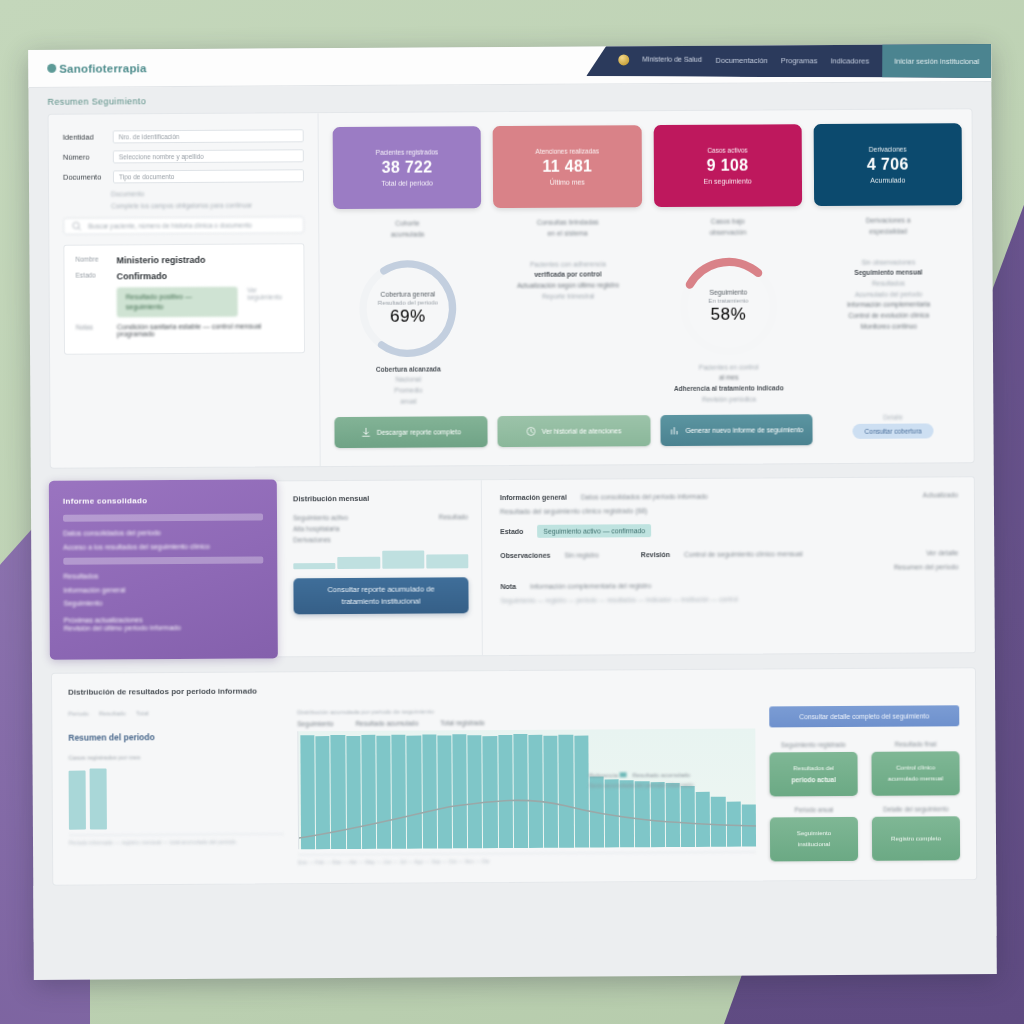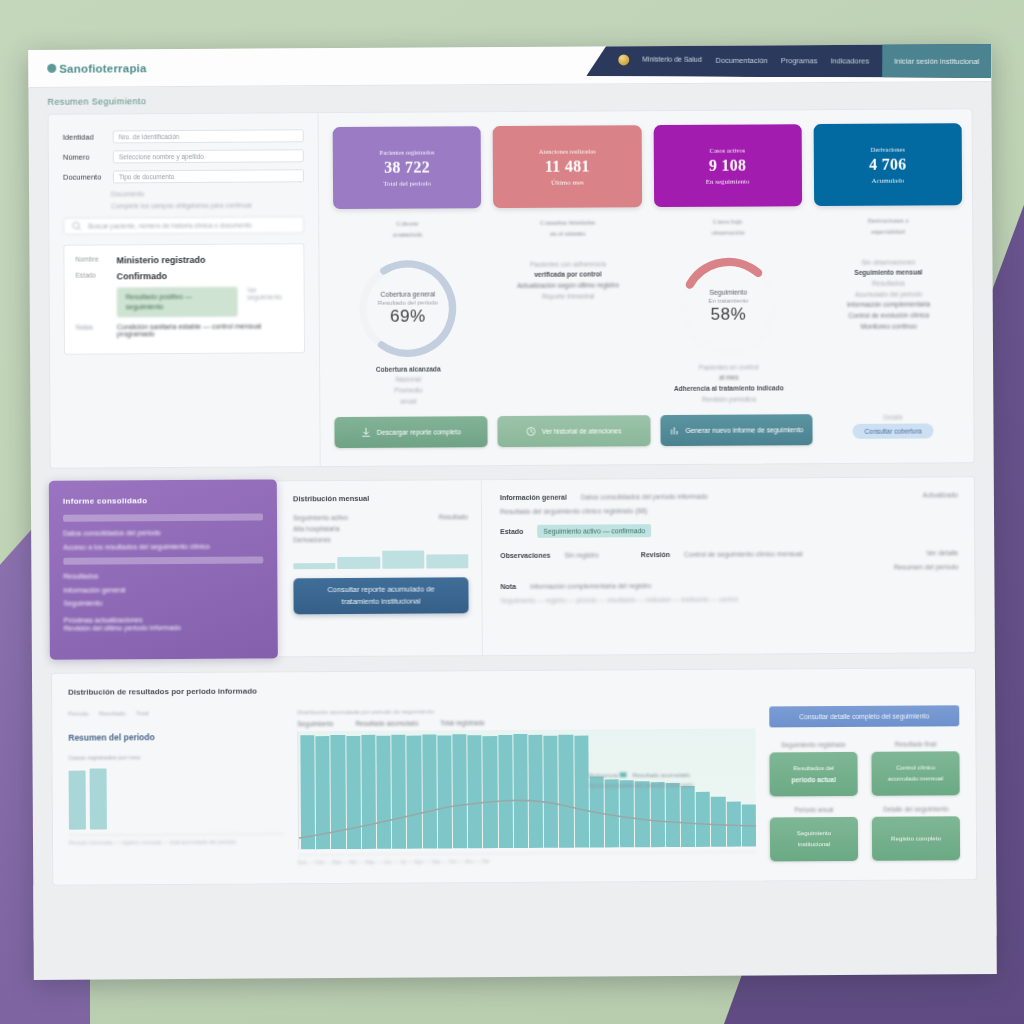--- a/index.html
+++ b/index.html
@@ -121,21 +121,21 @@
   .dc-val { color: #2f3438; font-size: 9px; font-weight: 700; }
   .dc-val-sm { color: #474d52; font-size: 7px; }
   #green-badge {
     background: #cfe3d3; border-radius: 3px; padding: 5px 9px;
     color: #3e6b4d; font-size: 7px; line-height: 1.45; display: inline-block;
   }
   .dc-side { margin-left: auto; color: #aab1b8; font-size: 6.5px; }
 
   
   #kpi-row { display: flex; gap: 12px; }
-  .kpi-col { flex: 1; display: flex; flex-direction: column; align-items: center; font-family: Liberation Serif, serif; }
+  .kpi-col { flex: 1; display: flex; flex-direction: column; align-items: center; }
   .kpi-card {
     width: 100%; height: 82px; border-radius: 7px; color: #fff;
     display: flex; flex-direction: column; align-items: center;
     justify-content: center; gap: 3px; padding: 6px;
     box-shadow: 0 2px 5px rgba(0,0,0,.12);
   }
   .kpi-label { font-size: 6.5px; opacity: .92; }
   .kpi-value { font-size: 16px; font-weight: 700; letter-spacing: .3px; }
   .kpi-sub { font-size: 7px; opacity: .9; }
   .kpi-caption {
@@ -147,21 +147,21 @@
   #donut-row { display: flex; gap: 12px; margin-top: 16px; }
   .donut-col { flex: 1; display: flex; flex-direction: column; align-items: center; }
   .donut-wrap { position: relative; width: 104px; height: 104px; }
   .donut-wrap svg { position: absolute; inset: 0; }
   .donut-inner {
     position: absolute; inset: 0; display: flex; flex-direction: column;
     align-items: center; justify-content: center; gap: 1px; text-align: center;
   }
   .donut-t1 { font-size: 6.8px; color: #5b6268; }
   .donut-t2 { font-size: 6.2px; color: #9aa1a8; }
-  .donut-pct { font-size: 17px; color: #404040; font-weight: 400; letter-spacing: .5px; }
+  .donut-pct { font-size: 17px; color: #000000; font-weight: 400; letter-spacing: .5px; }
   .donut-body { text-align: center; margin-top: 4px; }
   .donut-line { font-size: 6.6px; color: #6e757c; line-height: 1.62; }
   .donut-line.dim { color: #a6adb4; }
   .donut-line.strong { color: #4a5056; font-weight: 600; }
 
   
   .act-row { display: flex; gap: 10px; margin-top: 10px; width: 100%; }
   .btn {
     flex: 1; border-radius: 5px; display: flex; align-items: center;
     justify-content: center; gap: 5px; padding: 8px 6px; min-height: 31px;
@@ -364,30 +364,30 @@
         <div class="kpi-col">
           <div class="kpi-card" style="background:#d98288">
             <span class="kpi-label bt">Atenciones realizadas</span>
             <span class="kpi-value bt">11 481</span>
             <span class="kpi-sub bt">Último mes</span>
           </div>
           <div class="kpi-caption bt2" style="white-space:pre-line">Consultas brindadas
 en el sistema</div>
         </div>
         <div class="kpi-col">
-          <div class="kpi-card" style="background:#a21caf">
+          <div class="kpi-card" style="background:#be185d">
             <span class="kpi-label bt">Casos activos</span>
             <span class="kpi-value bt">9 108</span>
             <span class="kpi-sub bt">En seguimiento</span>
           </div>
           <div class="kpi-caption bt2" style="white-space:pre-line">Casos bajo
 observación</div>
         </div>
         <div class="kpi-col">
-          <div class="kpi-card" style="background:#0369a1">
+          <div class="kpi-card" style="background:#0c4a6e">
             <span class="kpi-label bt">Derivaciones</span>
             <span class="kpi-value bt">4 706</span>
             <span class="kpi-sub bt">Acumulado</span>
           </div>
           <div class="kpi-caption bt2" style="white-space:pre-line">Derivaciones a
 especialidad</div>
         </div>
       </div>
 
       <div id="donut-row">

